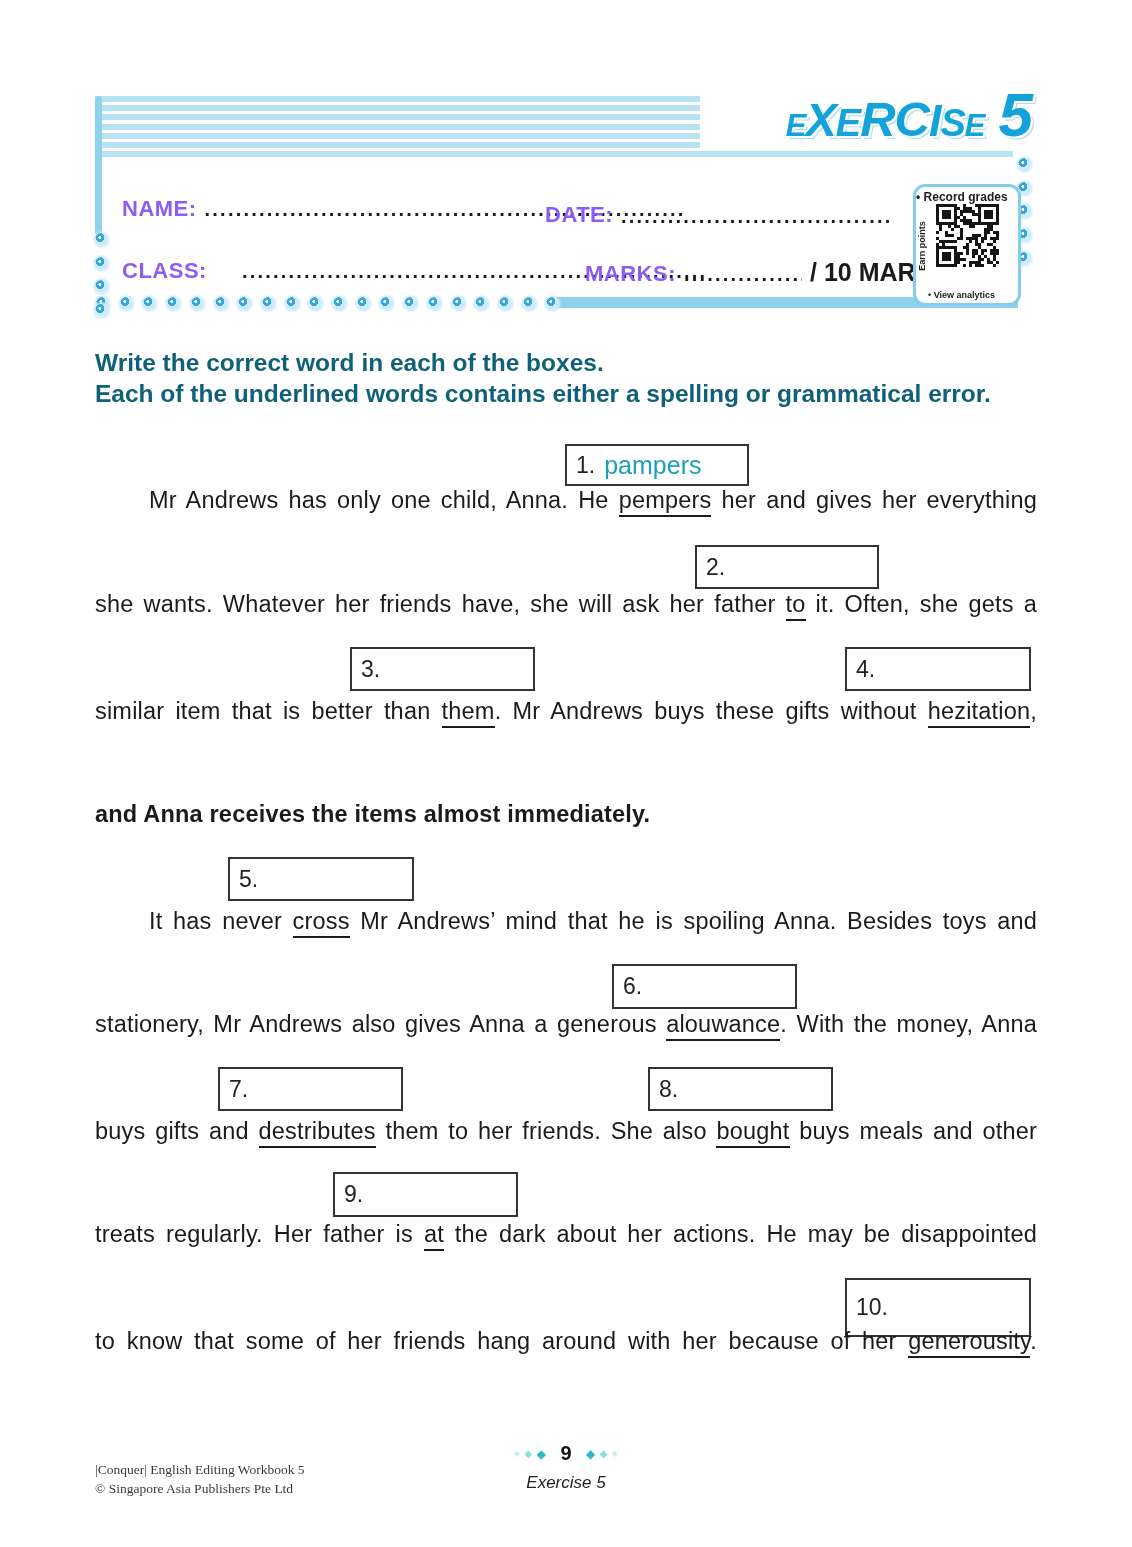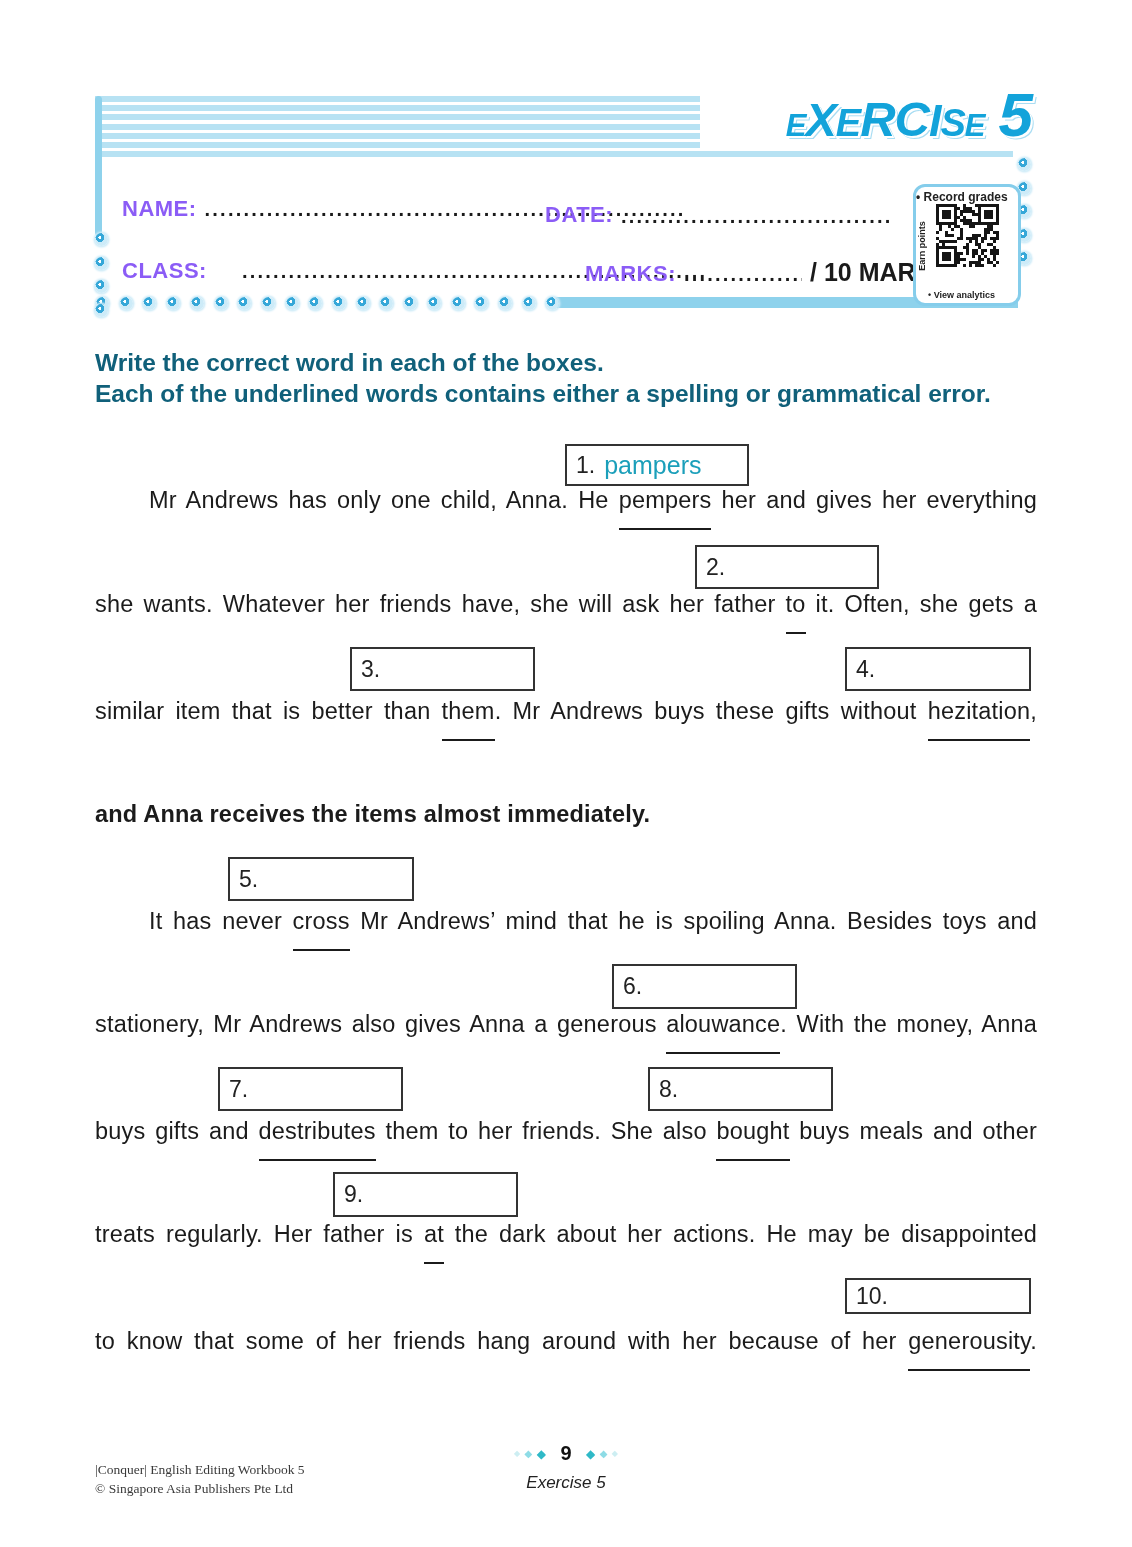--- a/index.html
+++ b/index.html
@@ -53,21 +53,21 @@
 
   
   .instructions{position:absolute;left:95px;top:348px;width:960px;
                 font-size:24.5px;font-weight:bold;color:#10607a;line-height:30.5px;}
 
   
   .pline{position:absolute;left:95px;width:942px;font-size:23.5px;color:#1b1b1b;
          white-space:normal;letter-spacing:0.2px;}
   .pline.j{text-align:justify;text-align-last:justify;}
   .pline.ind{padding-left:54px;width:888px;}
-  .u{border-bottom:2.5px solid #1b1b1b;padding-bottom:15px;}
+  .u{border-bottom:2.5px solid #1b1b1b;padding-bottom:2px;}
 
   
   .abox{position:absolute;border:2px solid #333;background:#ffffff;
         display:flex;align-items:center;box-sizing:border-box;}
   .abox .num{font-size:23px;color:#222;margin-left:9px;}
   .abox .ans{font-size:25px;color:#1b9fba;margin-left:9px;}
 
   
   .imprint{position:absolute;left:95px;top:1460px;font-family:"Liberation Serif",serif;
            font-size:13.5px;line-height:19px;color:#3a3a3a;}
@@ -629,21 +629,21 @@
     <span class="ans"></span>
   </div>
   <div class="abox" style="left:648px;top:1067px;width:185px;height:44px;">
     <span class="num">8.</span>
     <span class="ans"></span>
   </div>
   <div class="abox" style="left:333px;top:1172px;width:185px;height:45px;">
     <span class="num">9.</span>
     <span class="ans"></span>
   </div>
-  <div class="abox" style="left:845px;top:1278px;width:186px;height:36px;">
+  <div class="abox" style="left:845px;top:1278px;width:186px;height:59px;">
     <span class="num">10.</span>
     <span class="ans"></span>
   </div>
 
   <div class="pline j ind" style="top:487px;"><span>Mr Andrews has only one child, Anna. He </span><span class="u">pempers</span><span> her and gives her everything</span></div>
   <div class="pline j" style="top:591px;"><span>she wants. Whatever her friends have, she will ask her father </span><span class="u">to</span><span> it. Often, she gets a</span></div>
   <div class="pline j" style="top:698px;"><span>similar item that is better than </span><span class="u">them</span><span>. Mr Andrews buys these gifts without </span><span class="u">hezitation</span><span>,</span></div>
   <div class="pline" style="top:801px;font-weight:bold;"><span>and Anna receives the items almost immediately.</span></div>
   <div class="pline j ind" style="top:908px;"><span>It has never </span><span class="u">cross</span><span> Mr Andrews’ mind that he is spoiling Anna. Besides toys and</span></div>
   <div class="pline j" style="top:1011px;"><span>stationery, Mr Andrews also gives Anna a generous </span><span class="u">alouwance</span><span>. With the money, Anna</span></div>

